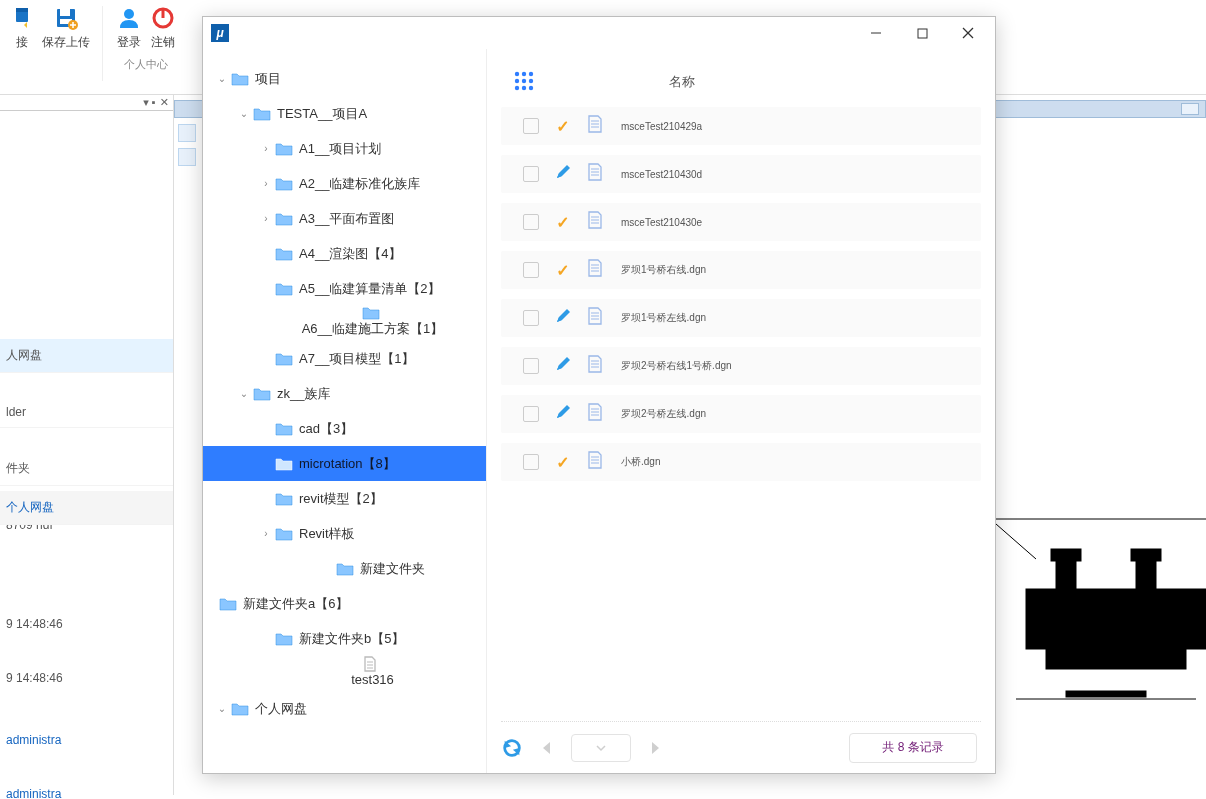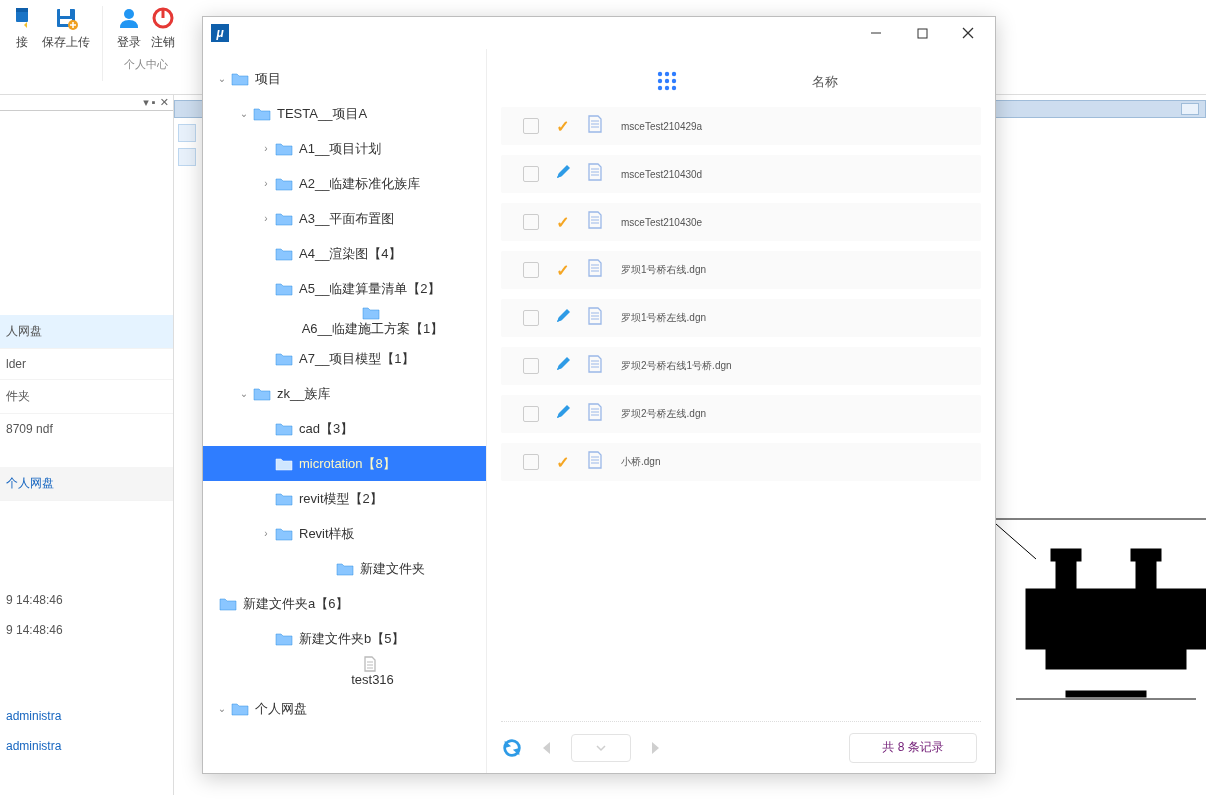--- a/index.html
+++ b/index.html
@@ -11,47 +11,47 @@
 .ribbon-btns { display: flex; gap: 6px; }
 .ribbon-btn { display: flex; flex-direction: column; align-items: center; gap: 2px; font-size: 12px; color: #444; cursor: pointer; }
 .ribbon-btn .ico { width: 28px; height: 28px; display: flex; align-items: center; justify-content: center; }
 .ribbon-grp-label { font-size: 11px; color: #888; margin-top: 6px; }
 .ribbon-sep { width: 1px; background: #eee; height: 75px; margin: 6px 4px; }
 
 
 .left-panel { position: absolute; top: 95px; left: 0; width: 174px; height: 700px; border-right: 1px solid #ddd; font-size: 12px; color: #555; background: #fff; z-index: 0; }
 .pin-bar { display: flex; justify-content: flex-end; align-items: center; gap: 4px; height: 16px; border-bottom: 1px solid #ccc; padding: 0 4px; font-size: 11px; color: #666; }
 .pin-x { cursor: pointer; }
-.left-item { padding: 8px 6px; border-bottom: 1px solid #f3f3f3; white-space: nowrap; overflow: hidden; }
+.left-item { padding: 8px 6px; border-bottom: 1px solid #f3f3f3; white-space: nowrap; overflow: hidden; margin-top: 24px; }
 .left-item.hi { background: #e5f3ff; }
 .left-sec { position: absolute; left: 0; width: 100%; }
 
 
 .modal { position: absolute; top: 16px; left: 202px; width: 794px; height: 758px; background: #fff; border: 1px solid #bdbdbd; box-shadow: 0 4px 20px rgba(0,0,0,0.2); z-index: 5; display: flex; flex-direction: column; }
 .titlebar { height: 32px; display: flex; align-items: center; padding: 0 4px 0 8px; }
 .app-icon { width: 18px; height: 18px; background: #0f5fab; display: flex; align-items: center; justify-content: center; color: #fff; font-size: 12px; font-style: italic; font-weight: bold; }
 .titlebar-spacer { flex: 1; }
 .win-btn { width: 46px; height: 30px; display: flex; align-items: center; justify-content: center; cursor: pointer; color: #333; }
 
 .modal-body { flex: 1; display: flex; overflow: hidden; }
 
 
 .tree-pane { width: 284px; border-right: 1px solid #eee; overflow-y: auto; padding: 12px 0; }
 .tree-row { height: 35px; display: flex; align-items: center; font-size: 13px; color: #333; cursor: pointer; white-space: nowrap; }
-.tree-row.sel { background: #2f7dff; color: #fef9c3; }
+.tree-row.sel { background: #2f7dff; color: #0f172a; }
 .tree-row .caret { width: 14px; display: inline-flex; justify-content: center; align-items: center; color: #888; font-size: 10px; }
 .tree-row.sel .caret { color: #fff; }
 .tree-row .folder-ico { width: 18px; height: 14px; margin: 0 6px 0 2px; display: flex; align-items: center; justify-content: center; }
 .tree-row .file-ico { width: 16px; height: 16px; margin: 0 6px 0 2px; color: #999; }
 .folder-svg { fill: #8ac6ff; stroke: #2f8fe0; stroke-width: 0.5; }
 .tree-row.sel .folder-svg { fill: #cfe6ff; stroke: #fff; }
 
 
 .list-pane { flex: 1; display: flex; flex-direction: column; padding: 16px 14px 8px 14px; }
-.list-header { display: flex; align-items: center; height: 34px; margin-bottom: 8px; justify-content: center; }
+.list-header { display: flex; align-items: center; height: 34px; margin-bottom: 8px; }
 .grid-ico { width: 24px; height: 24px; margin-left: 12px; }
 .hdr-name { margin-left: 132px; font-size: 13px; color: #555; }
 .list-rows { flex: 1; overflow-y: auto; display: flex; flex-direction: column; gap: 10px; }
 .file-row { background: #fafafa; height: 38px; display: flex; align-items: center; border-radius: 2px; padding: 0 10px; }
 .chk { width: 16px; height: 16px; border: 1px solid #ccc; border-radius: 2px; margin: 0 12px; cursor: pointer; }
 .status-col { width: 24px; display: flex; justify-content: center; margin-right: 12px; }
 .check-ico { color: #f5a623; font-size: 16px; font-weight: bold; }
 .pencil-ico { color: #2e9be6; transform: rotate(0deg); }
 .doc-ico-col { margin-right: 18px; }
 .fname { font-size: 10px; color: #555; }

